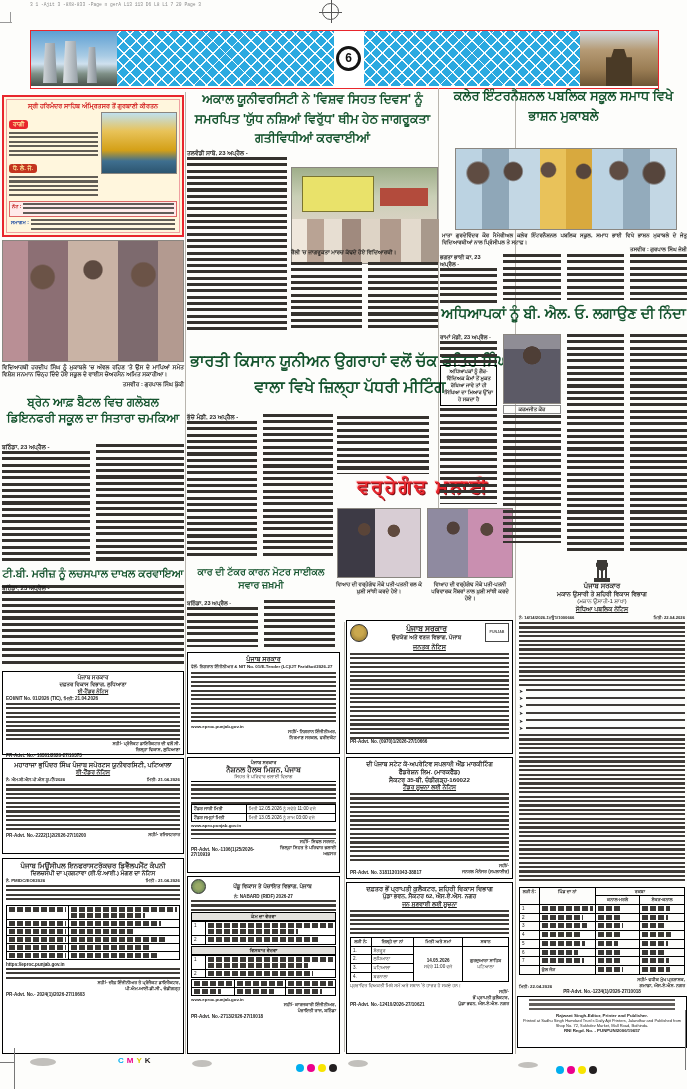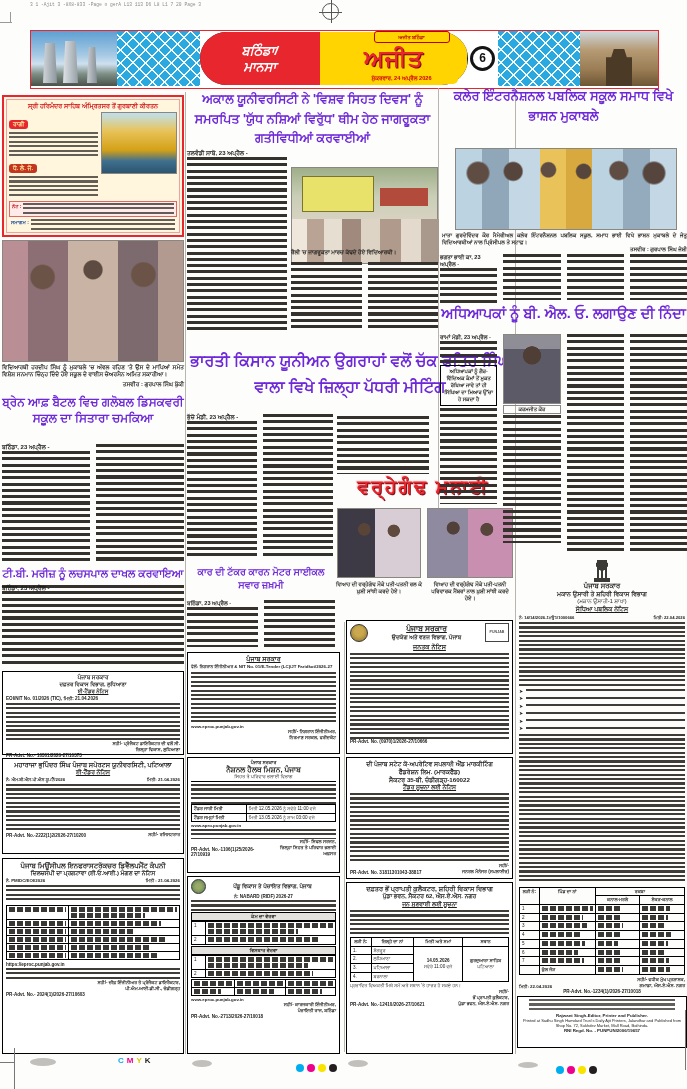--- a/index.html
+++ b/index.html
@@ -5,21 +5,21 @@
   html,body{margin:0;padding:0;}
   body{width:687px;height:1089px;position:relative;background:#fdfdfb;overflow:hidden;
        font-family:"Liberation Sans","DejaVu Sans",sans-serif;color:#1c1b19;}
   .abs{position:absolute;}
   
   .ft{background-image:repeating-linear-gradient(to bottom,#35322e 0,#35322e 3.1px,transparent 3.1px,transparent 6.3px);}
   .ft.small{background-image:repeating-linear-gradient(to bottom,#403c38 0,#403c38 2.1px,transparent 2.1px,transparent 4.4px);}
   .ft.lite{opacity:.82;}
   .cols{display:flex;gap:6px;}
   .cols>div{flex:1;}
-  .hl{font-weight:700;color:#6d28d9;text-align:center;line-height:1.35;}
+  .hl{font-weight:700;color:#14532d;text-align:center;line-height:1.35;}
   .cap{font-weight:700;text-align:justify;line-height:1.25;}
   .box{border:1px solid #000;background:#fff;box-sizing:border-box;}
   .ctr{text-align:center;}
   .u{text-decoration:underline;}
   .prline{font-size:4.6px;font-weight:700;}
   .sig{font-size:4.6px;font-weight:700;text-align:right;line-height:1.3;}
   .vrule{width:1px;background:#b9b5ae;}
   .photo{box-sizing:border-box;border:1px solid #8a8680;}
   table{border-collapse:collapse;width:100%;}
   td,th{border:1px solid #000;padding:1px 2px;font-size:4.6px;line-height:1.25;vertical-align:top;}
@@ -47,33 +47,20 @@
 <div class="abs" style="left:10px;top:12px;width:1px;height:10px;background:#999;"></div>
 <div class="abs" style="left:0;top:22px;width:12px;height:1px;background:#999;"></div>
 
 <div class="abs" style="left:30px;top:30px;width:627px;height:57px;border:1px solid #e8262d;display:flex;background:#fff;">
   <div class="photo" style="width:86px;height:55px;border:none;background:linear-gradient(180deg,#5d9fd3 0%,#a8cbe4 45%,#cfe0ee 60%,#7e8f86 78%,#49524b 100%);position:relative;">
     <div class="abs" style="left:12px;top:12px;width:14px;height:40px;background:linear-gradient(90deg,#cfd4d8,#8d969d);clip-path:polygon(15% 0,85% 0,100% 100%,0 100%);"></div>
     <div class="abs" style="left:32px;top:10px;width:15px;height:42px;background:linear-gradient(90deg,#dde2e6,#97a0a7);clip-path:polygon(15% 0,85% 0,100% 100%,0 100%);"></div>
     <div class="abs" style="left:56px;top:16px;width:10px;height:36px;background:linear-gradient(90deg,#c8cdd2,#868f96);clip-path:polygon(18% 0,82% 0,100% 100%,0 100%);"></div>
   </div>
   <div class="patt" style="flex:1;height:55px;"></div>
-  <div style="width:268px;height:55px;position:relative;">
-    <div class="abs" style="left:0;top:1px;width:268px;height:53px;background:#141414;border-radius:27px;overflow:hidden;display:flex;">
-      <div style="width:45%;background:#e8262d;display:flex;flex-direction:column;justify-content:center;align-items:center;transform:skewX(0);">
-        <div style="color:#fff;font-weight:700;font-style:italic;font-size:13px;line-height:1.2;">ਬਠਿੰਡਾ/</div>
-        <div style="color:#fff;font-weight:700;font-style:italic;font-size:13px;line-height:1.2;">ਮਾਨਸਾ</div>
-      </div>
-      <div style="width:55%;background:#ffd400;position:relative;display:flex;justify-content:center;align-items:center;">
-        <div style="color:#e8262d;font-weight:700;font-size:23px;letter-spacing:1px;text-shadow:1px 1px 0 #7a0a0a;">ਅਜੀਤ</div>
-      </div>
-    </div>
-    <div class="abs" style="right:18px;top:0;width:74px;height:10px;background:#ffd400;border:1px solid #b00;border-radius:3px;font-size:5px;font-weight:700;color:#b00;text-align:center;line-height:10px;">ਅਜੀਤ ਬਠਿੰਡਾ</div>
-    <div class="abs" style="right:10px;bottom:2px;width:112px;height:11px;background:#ffd400;border-radius:5px;font-size:5.6px;font-weight:700;color:#c00;text-align:center;line-height:11px;">ਸ਼ੁੱਕਰਵਾਰ, 24 ਅਪ੍ਰੈਲ 2026</div>
-  </div>
   <div style="width:30px;height:55px;display:flex;align-items:center;justify-content:center;">
     <div style="width:19px;height:19px;border-radius:50%;background:#fff;border:3px solid #141414;font-size:12px;font-weight:700;text-align:center;line-height:19px;color:#111;">6</div>
   </div>
   <div class="patt" style="flex:1;height:55px;"></div>
   <div class="photo" style="width:78px;height:55px;border:none;background:linear-gradient(180deg,#cfd8de 0%,#b59a74 35%,#9a7d54 70%,#6e5636 100%);position:relative;">
     <div class="abs" style="left:26px;top:14px;width:26px;height:41px;background:#4a3a26;clip-path:polygon(0 100%,0 30%,20% 30%,30% 10%,70% 10%,80% 30%,100% 30%,100% 100%);"></div>
   </div>
 </div>
 
 <div class="abs vrule" style="left:185px;top:92px;height:962px;"></div>
@@ -106,21 +93,21 @@
 
 <div class="abs photo" style="left:2px;top:240px;width:182px;height:122px;background:
      radial-gradient(circle at 22% 30%,#6b5347 7%,transparent 8%),
      radial-gradient(circle at 50% 24%,#5d4a40 7%,transparent 8%),
      radial-gradient(circle at 78% 28%,#6b5347 7%,transparent 8%),
      linear-gradient(90deg,#b98f95 0 14%,#8c6f74 14% 36%,#c9b3a5 36% 64%,#7d6a6e 64% 86%,#b39a90 86% 100%),
      linear-gradient(180deg,#d8cfc6,#9c8d85);"></div>
 <div class="abs cap" style="left:2px;top:364px;width:182px;font-size:5.8px;">ਵਿਦਿਆਰਥੀ ਹਰਦੀਪ ਸਿੰਘ ਨੂੰ ਮੁਕਾਬਲੇ 'ਚ ਅੱਵਲ ਰਹਿਣ 'ਤੇ ਉਸ ਦੇ ਮਾਪਿਆਂ ਸਮੇਤ ਵਿਸ਼ੇਸ਼ ਸਨਮਾਨ ਚਿੰਨ੍ਹ ਦਿੰਦੇ ਹੋਏ ਸਕੂਲ ਦੇ ਵਾਈਸ ਚੇਅਰਮੈਨ ਅਮਿਤ ਸਕਾਰੀਆ।</div>
 <div class="abs" style="left:2px;top:381px;width:182px;font-size:5.8px;font-weight:700;text-align:right;">ਤਸਵੀਰ : ਗੁਰਪਾਲ ਸਿੰਘ ਬੁੱਕੀ</div>
 
-<div class="abs hl" style="left:2px;top:394px;width:182px;font-size:12px;">ਬ੍ਰੇਨ ਆਫ਼ ਬੈਟਲ ਵਿਚ ਗਲੋਬਲ ਡਿਸਕਵਰੀ ਸਕੂਲ ਦਾ ਸਿਤਾਰਾ ਚਮਕਿਆ</div>
+<div class="abs hl" style="left:2px;top:394px;width:182px;font-size:12px;">ਬ੍ਰੇਨ ਆਫ਼ ਬੈਟਲ ਵਿਚ ਗਲੋਬਲ ਡਿਇਨਫਰੀ ਸਕੂਲ ਦਾ ਸਿਤਾਰਾ ਚਮਕਿਆ</div>
 <div class="abs" style="left:2px;top:444px;width:182px;">
   <div class="cols">
     <div>
       <div style="font-size:6px;font-weight:700;">ਬਠਿੰਡਾ, 23 ਅਪ੍ਰੈਲ -</div>
       <div class="ft" style="height:110px;"></div>
     </div>
     <div class="ft" style="height:118px;"></div>
   </div>
 </div>
 

